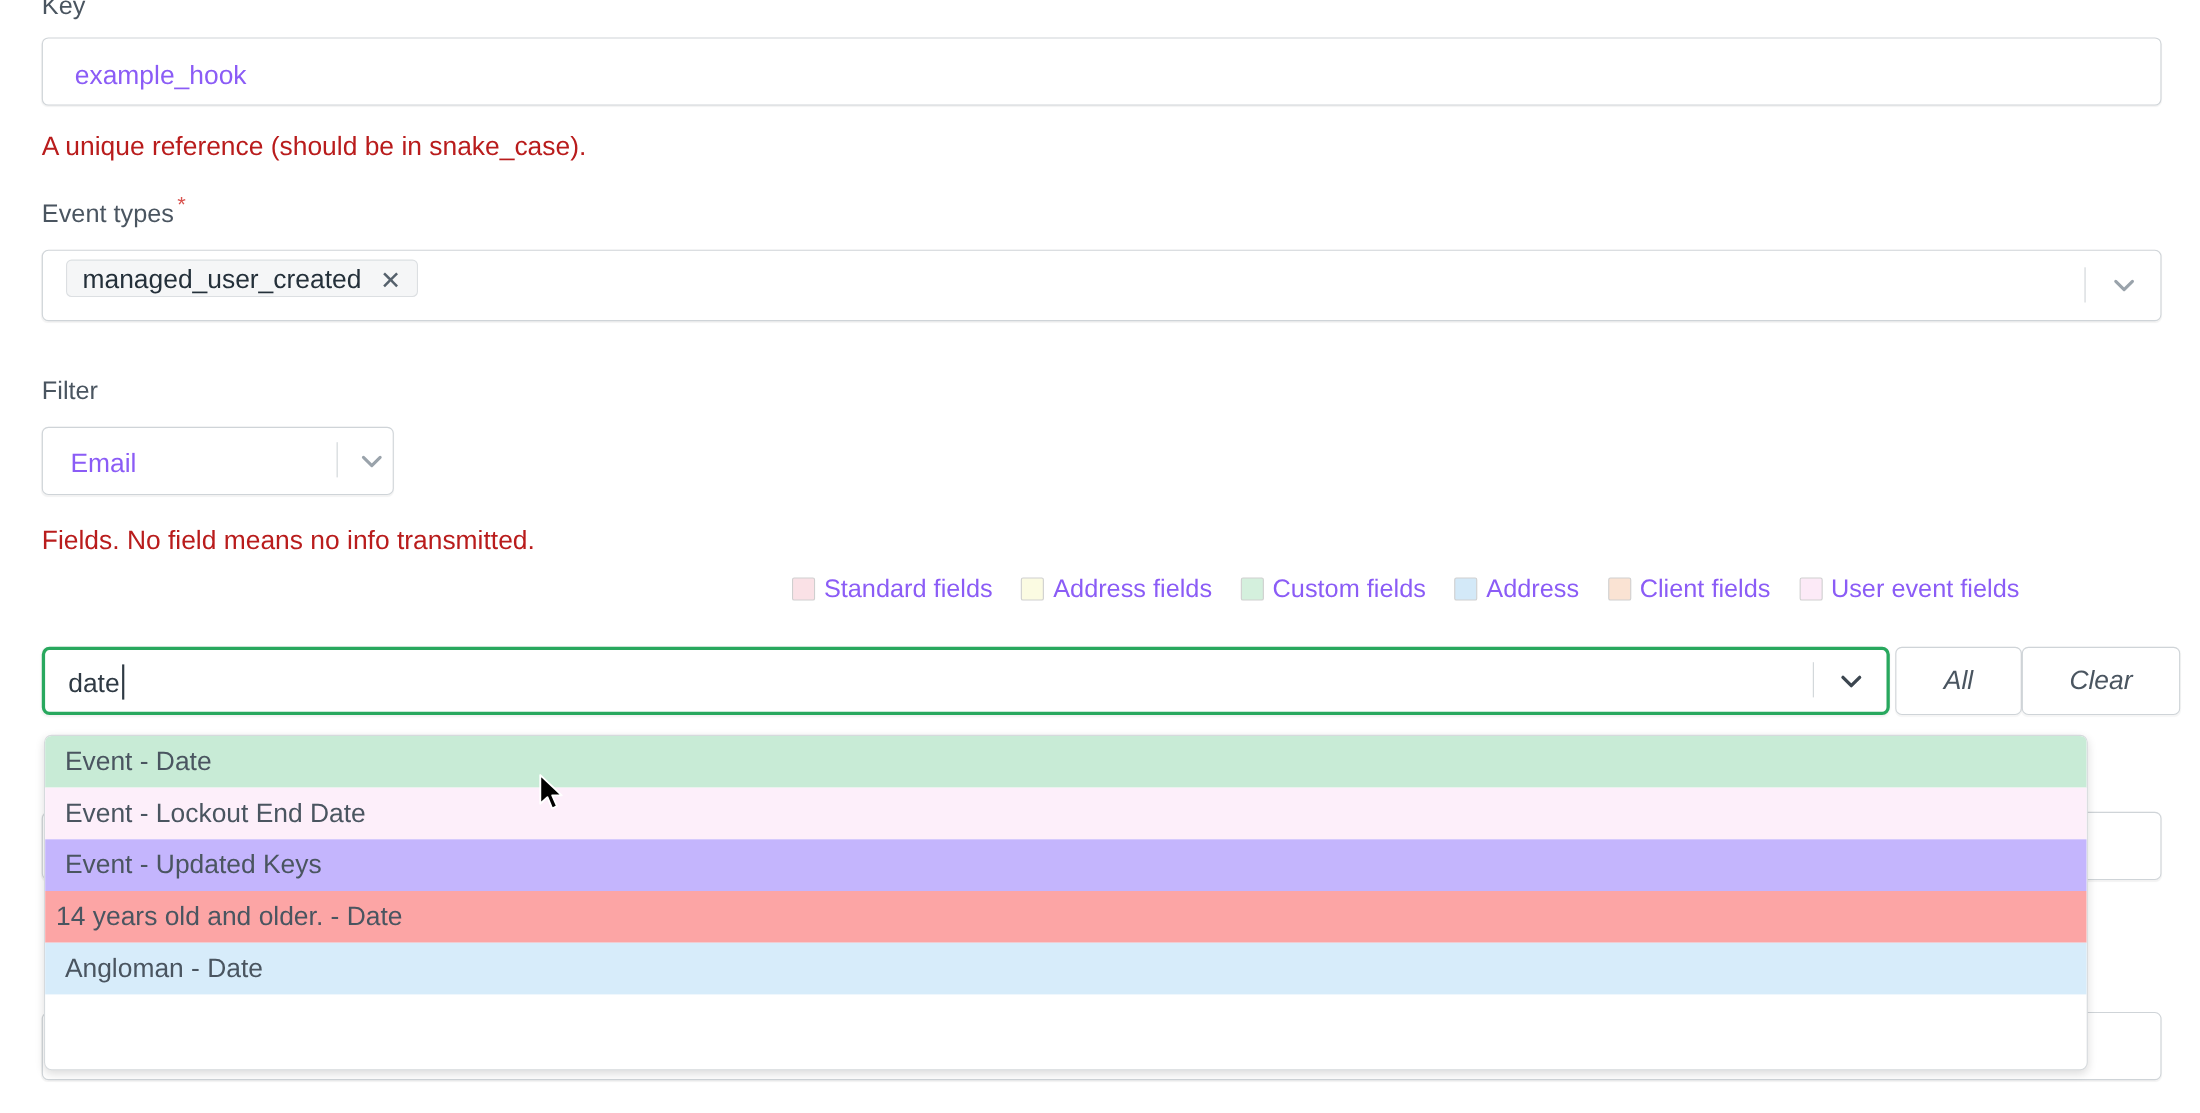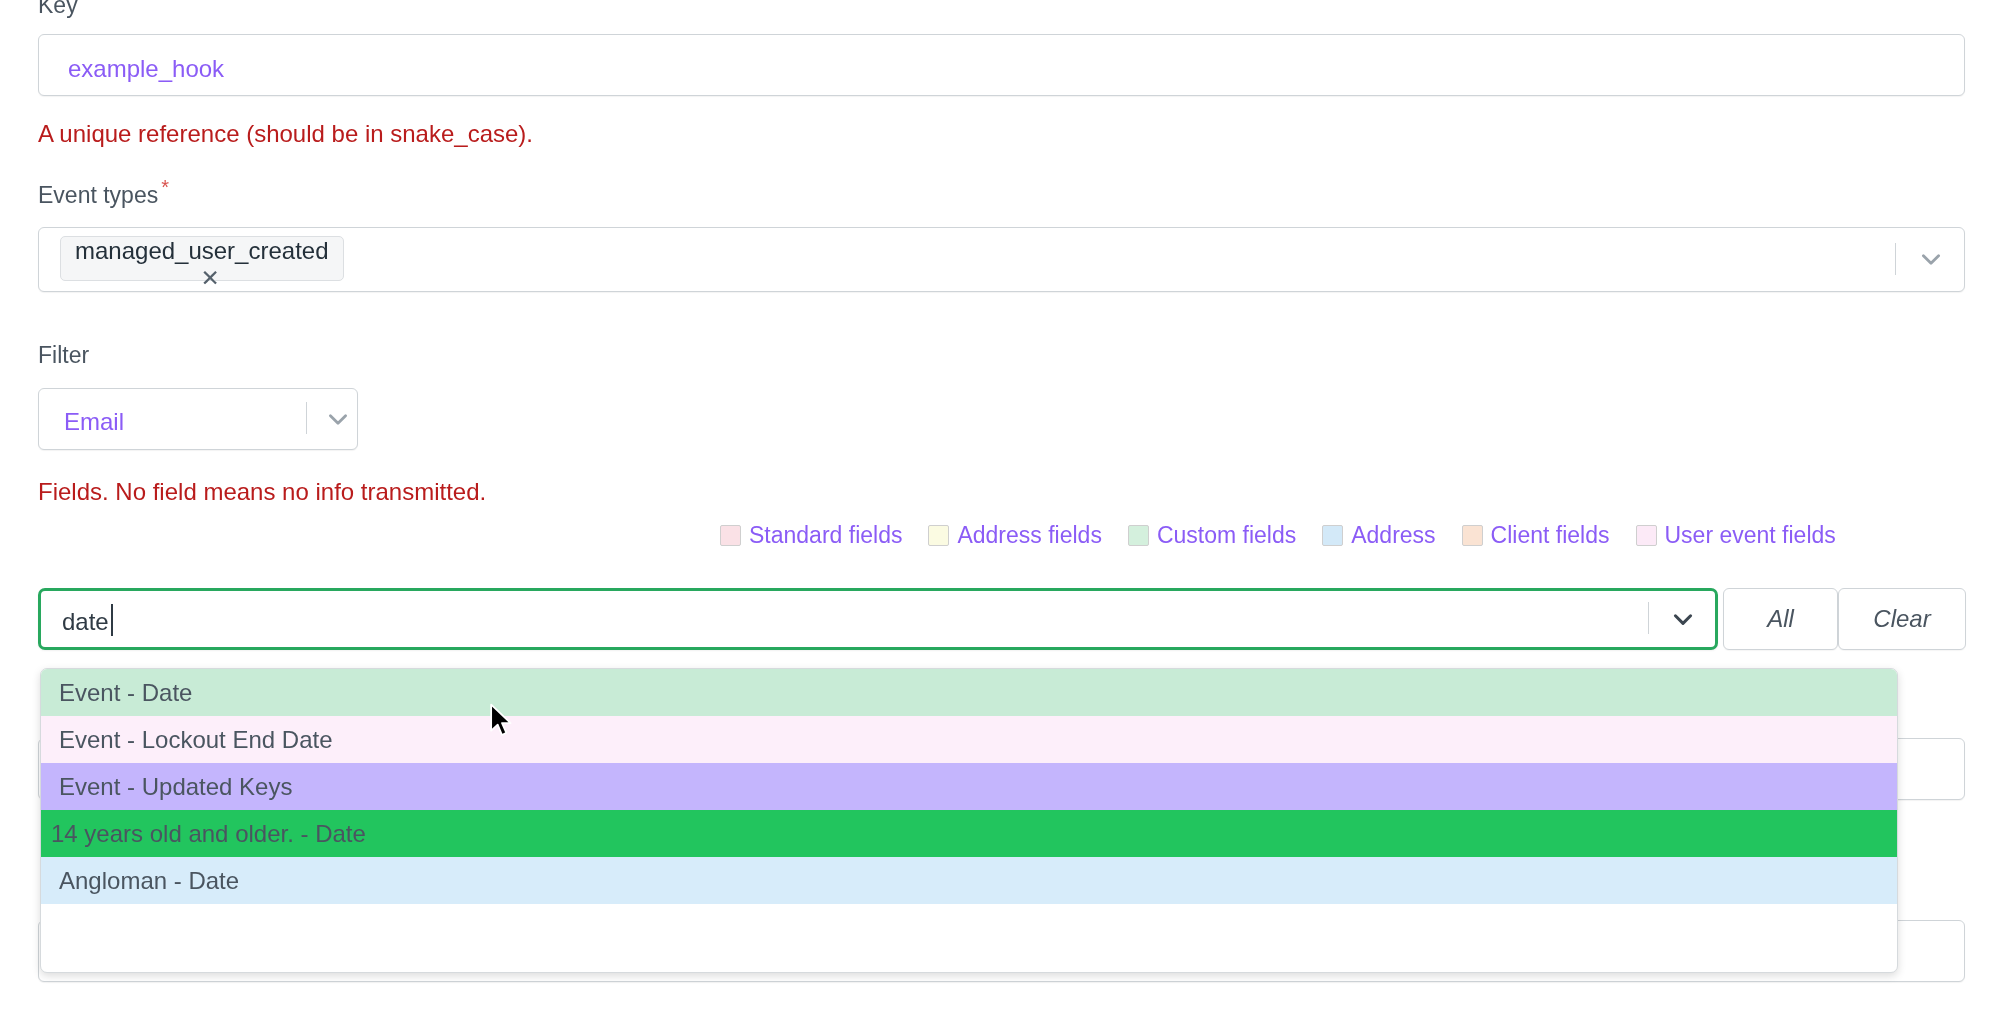--- a/index.html
+++ b/index.html
@@ -60,27 +60,26 @@
     position: absolute;
     width: 26px;
     height: 26px;
   }
   .chev svg { display: block; width: 100%; height: 100%; }
 
   
   .chip {
     position: absolute;
     display: flex;
-    align-items: center;
+    align-items: flex-end;
     background: #f5f6f7;
     border: 1px solid #dcdfe2;
     border-radius: 5px;
     padding: 0 14px;
-    height: 45px;
-    flex-direction: column;
+    height: 34px;
   }
   .chip-label {
     font-size: 24px;
     color: #24303a;
     white-space: nowrap;
   }
   .chip-x {
     font-size: 23px;
     color: #55616c;
     margin-left: 17px;
@@ -258,36 +257,36 @@
 
   <div class="sel-divider" style="left:1648px; top:602px; height:32px;"></div>
   <div class="chev" style="left:1670px; top:606px;">
     <svg viewBox="0 0 24 24" fill="none" stroke="#3c4650" stroke-width="2.8" stroke-linecap="round" stroke-linejoin="round">
       <polyline points="5,9 12,16 19,9"></polyline>
     </svg>
   </div>
 
   <div class="ghost-btn" style="left:1723px; top:588px; width:115px; height:62px;">All</div>
 
-  <div class="ghost-btn" style="left:1838px; top:588px; width:128px; height:62px;">Clear</div>
+  <div class="ghost-btn" style="left:1838px; top:588px; width:144px; height:62px;">Clear</div>
 
   <div class="field-box" style="left:38px; top:738px; width:1927px; height:62px;"></div>
   <div class="field-box" style="left:38px; top:920px; width:1927px; height:62px;"></div>
 
   <div id="dropdown" style="left:40px; top:668px; width:1858px; height:305px;">
       <div class="dd-option" style="background: rgb(200, 235, 214);">
         <span>Event - Date</span>
       </div>
       <div class="dd-option" style="background: rgb(253, 239, 250);">
         <span>Event - Lockout End Date</span>
       </div>
       <div class="dd-option" style="background: #c4b5fd;">
         <span>Event - Updated Keys</span>
       </div>
-      <div class="dd-option" style="background: #22c55e; padding-left: 10px;">
+      <div class="dd-option" style="background: #fca5a5; padding-left: 10px;">
         <span>14 years old and older. - Date</span>
       </div>
       <div class="dd-option" style="background: rgb(215, 236, 250);">
         <span>Angloman - Date</span>
       </div>
     </div>
 
   <div id="mouse-cursor" style="left:489px; top:703px;">
     <svg viewBox="0 0 24 34">
       <path d="M2,1 L2,25 L8,19.5 L12,29 L16,27 L12,18 L20,18 Z" fill="#000000" stroke="#ffffff" stroke-width="1.6" stroke-linejoin="round"></path>

